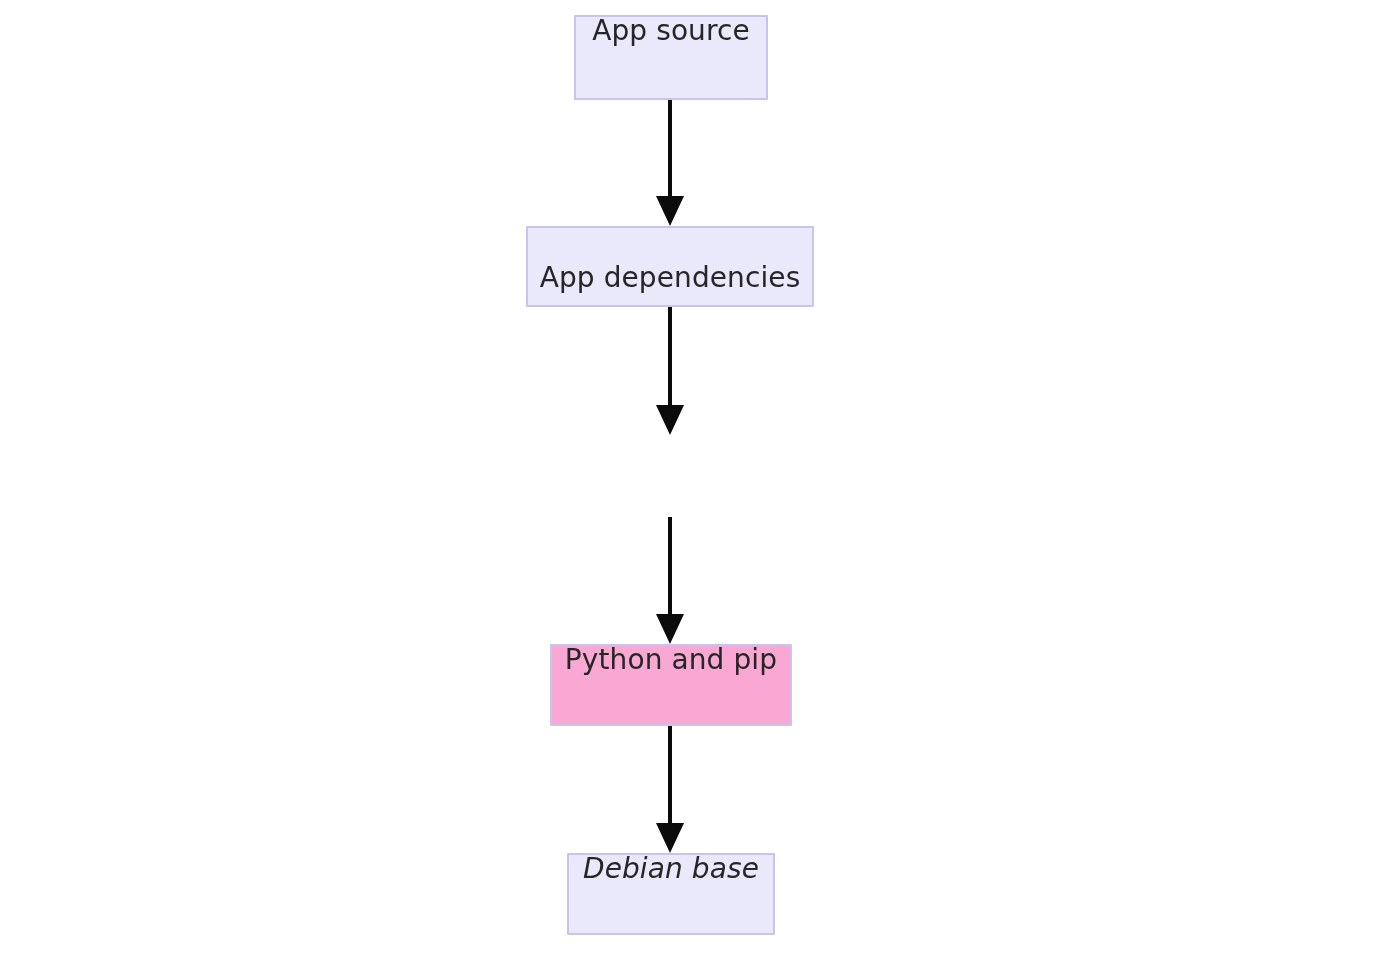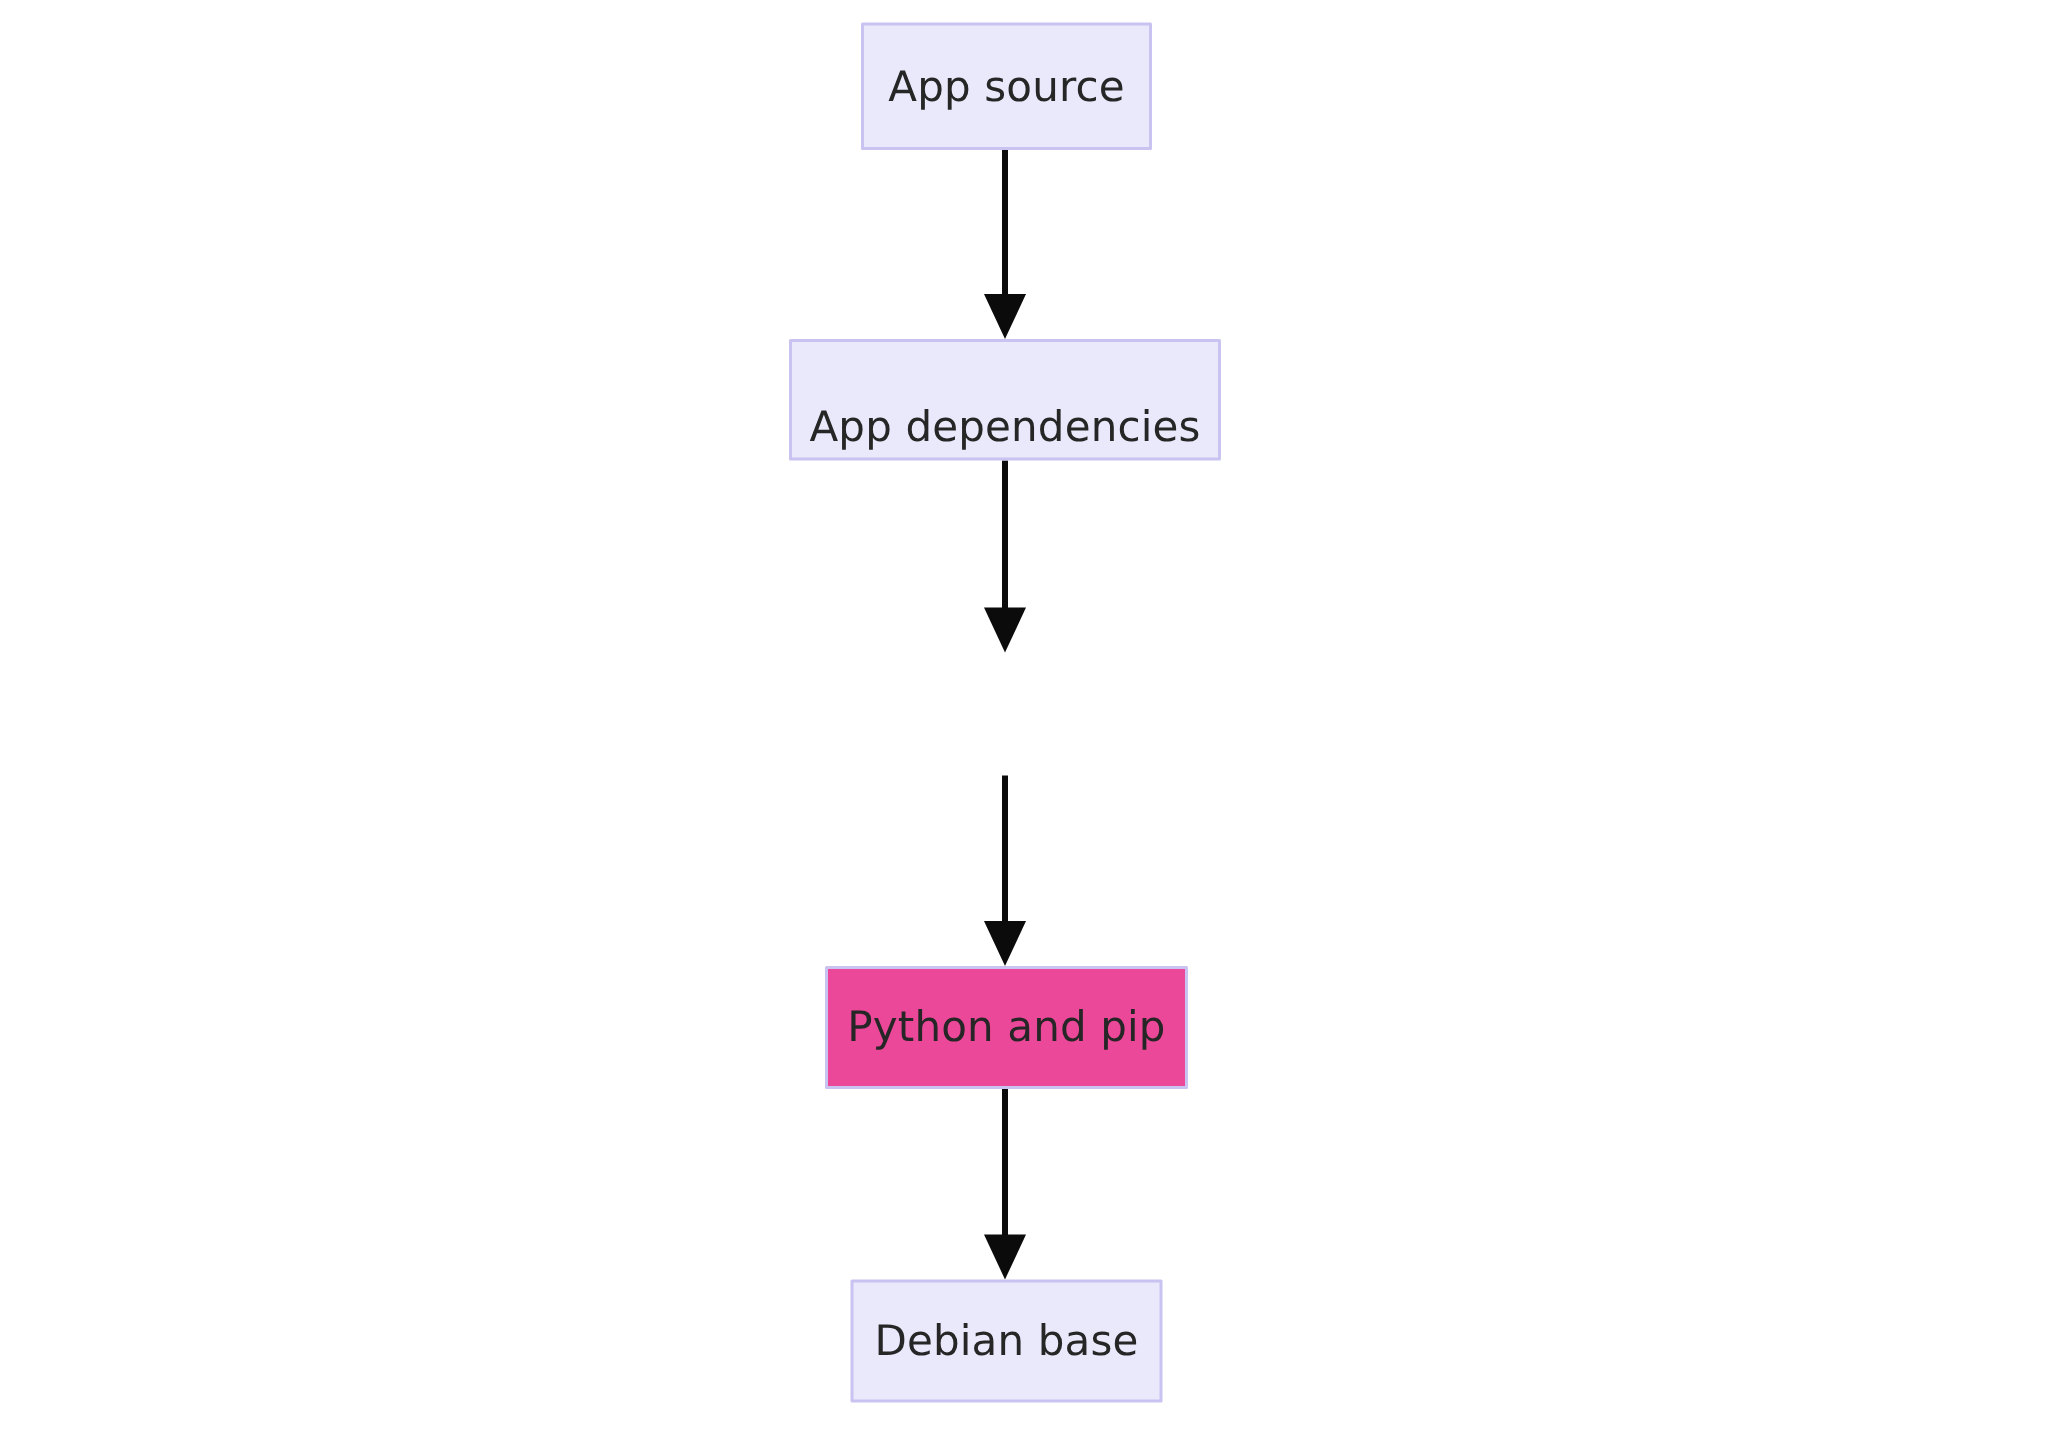--- a/index.html
+++ b/index.html
@@ -19,21 +19,20 @@
     height: 954px;
     background: #ffffff;
   }
   .node {
     position: absolute;
     box-sizing: border-box;
     background: #eae8fb;
     border: 2px solid #c8c3f0;
     border-radius: 1px;
     display: flex;
-    align-items: center;
     justify-content: center;
   }
   .node-label {
     font-family: "DejaVu Sans", "Liberation Sans", sans-serif;
     font-size: 28px;
     line-height: 1;
     color: #262626;
     letter-spacing: 0.1px;
     white-space: nowrap;
   }
@@ -81,21 +80,21 @@
 
   <div class="node" id="node-0" style="left: 574px; top: 15px; width: 194px; height: 85px; background: rgb(234, 232, 251); border-color: rgb(200, 195, 240);">
     <span class="node-label" style="color: rgb(38, 38, 38);">App source</span>
   </div>
 
   <div class="node" id="node-1" style="left: 526px; top: 226px; width: 288px; height: 81px; background: rgb(234, 232, 251); border-color: rgb(200, 195, 240);">
     <span class="node-label" style="color: rgb(38, 38, 38); margin-top: 36px;">App dependencies</span>
   </div>
 
 
-  <div class="node" id="node-3" style="left: 550px; top: 644px; width: 242px; height: 82px; background: #ec4899; border-color: rgb(200, 195, 240);">
+  <div class="node" id="node-3" style="left: 550px; top: 644px; width: 242px; height: 82px; background: #f9a8d4; border-color: rgb(200, 195, 240);">
     <span class="node-label" style="color: rgb(38, 38, 38);">Python and pip</span>
   </div>
 
   <div class="node" id="node-4" style="left: 567px; top: 853px; width: 208px; height: 82px; background: rgb(234, 232, 251); border-color: rgb(200, 195, 240);">
-    <span class="node-label" style="color: rgb(38, 38, 38);">Debian base</span>
+    <span class="node-label" style="color: rgb(38, 38, 38); font-style: italic;">Debian base</span>
   </div>
 
 </div>
 
 </body></html>

